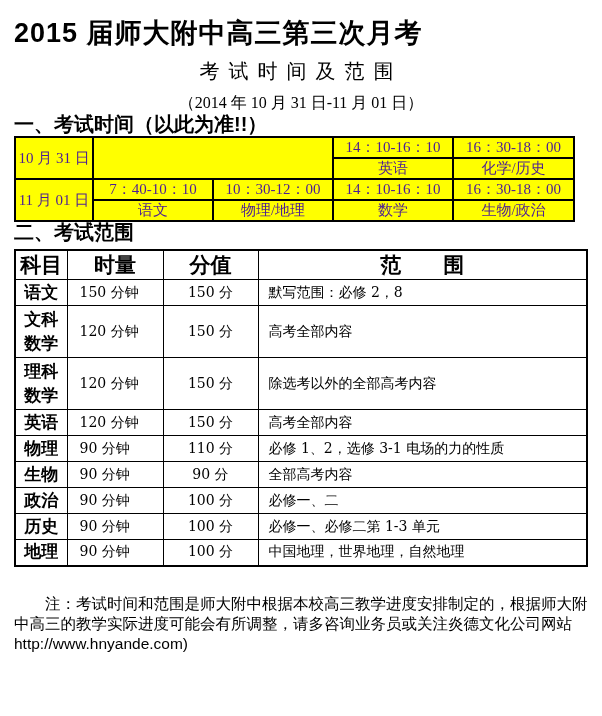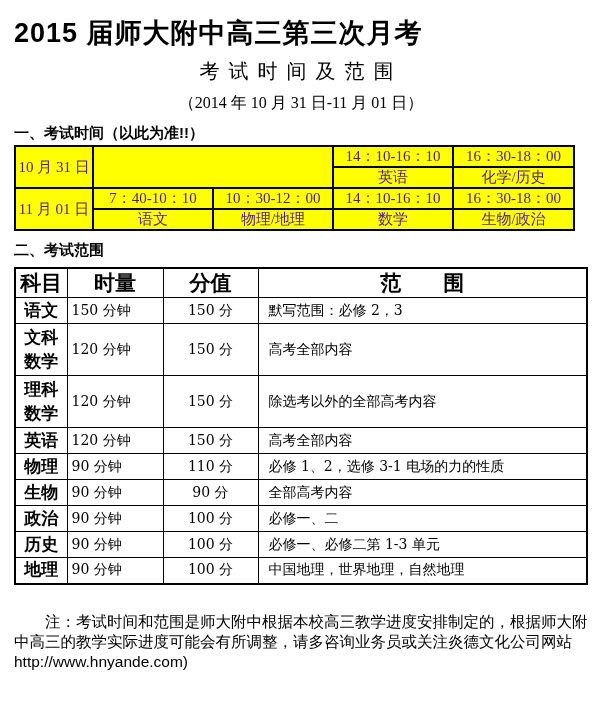--- a/index.html
+++ b/index.html
@@ -22,21 +22,21 @@
   .title-sub {
     text-align:center; font-size:20px; line-height:26px; margin-top:8px;
     letter-spacing:9px; font-family:"DejaVu Serif", serif;
   }
   .title-date {
     text-align:center; font-size:16px; line-height:22px; margin-top:8px;
     font-family:"Liberation Serif", serif;
   }
 
   .sec-heading {
-    font-size:15px; line-height:20px; margin-top:9px;
+    font-size:20px; line-height:20px; margin-top:0;
     font-family:Liberation Sans, sans-serif; font-weight:600;
   }
 
   table { border-collapse:collapse; table-layout:fixed; }
 
   
   .schedule {
     width:559px; margin-top:2px;
     background:#FFFF00; color:#4c1d95;
     border:2px solid #000;
@@ -61,21 +61,21 @@
   .scope th {
     font-size:21px; font-family:"Liberation Sans", sans-serif;
     font-weight:bold; text-align:center; height:27px;
   }
   .scope td.subject-cell {
     font-size:17px; font-family:"Liberation Sans", sans-serif;
     font-weight:bold; text-align:center; padding:0 1px;
     line-height:24px; word-break:break-all;
   }
   .scope td.duration-cell {
-    font-size:14px; padding-left:4px; font-family:"DejaVu Serif", serif;
+    font-size:14px; padding-left:12px; font-family:"DejaVu Serif", serif;
   }
   .scope td.score-cell {
     font-size:14px; text-align:center; font-family:"DejaVu Serif", serif;
   }
   .scope td.scope-cell {
     font-size:14px; padding-left:10px; font-family:"DejaVu Serif", serif;
   }
   .scope tr.r1 td { height:26px; }
   .scope tr.r2 td { height:52px; }
 
@@ -144,21 +144,21 @@
         <tr class="r1">
       <th>科目</th>
       <th>时量</th>
       <th>分值</th>
       <th>范　　围</th>
     </tr>
     <tr class="r1">
       <td class="subject-cell">语文</td>
       <td class="duration-cell">150 分钟</td>
       <td class="score-cell">150 分</td>
-      <td class="scope-cell">默写范围：必修 2，3</td>
+      <td class="scope-cell">默写范围：必修 2，8</td>
     </tr>
     <tr class="r2">
       <td class="subject-cell">文科数学</td>
       <td class="duration-cell">120 分钟</td>
       <td class="score-cell">150 分</td>
       <td class="scope-cell">高考全部内容</td>
     </tr>
     <tr class="r2">
       <td class="subject-cell">理科数学</td>
       <td class="duration-cell">120 分钟</td>

